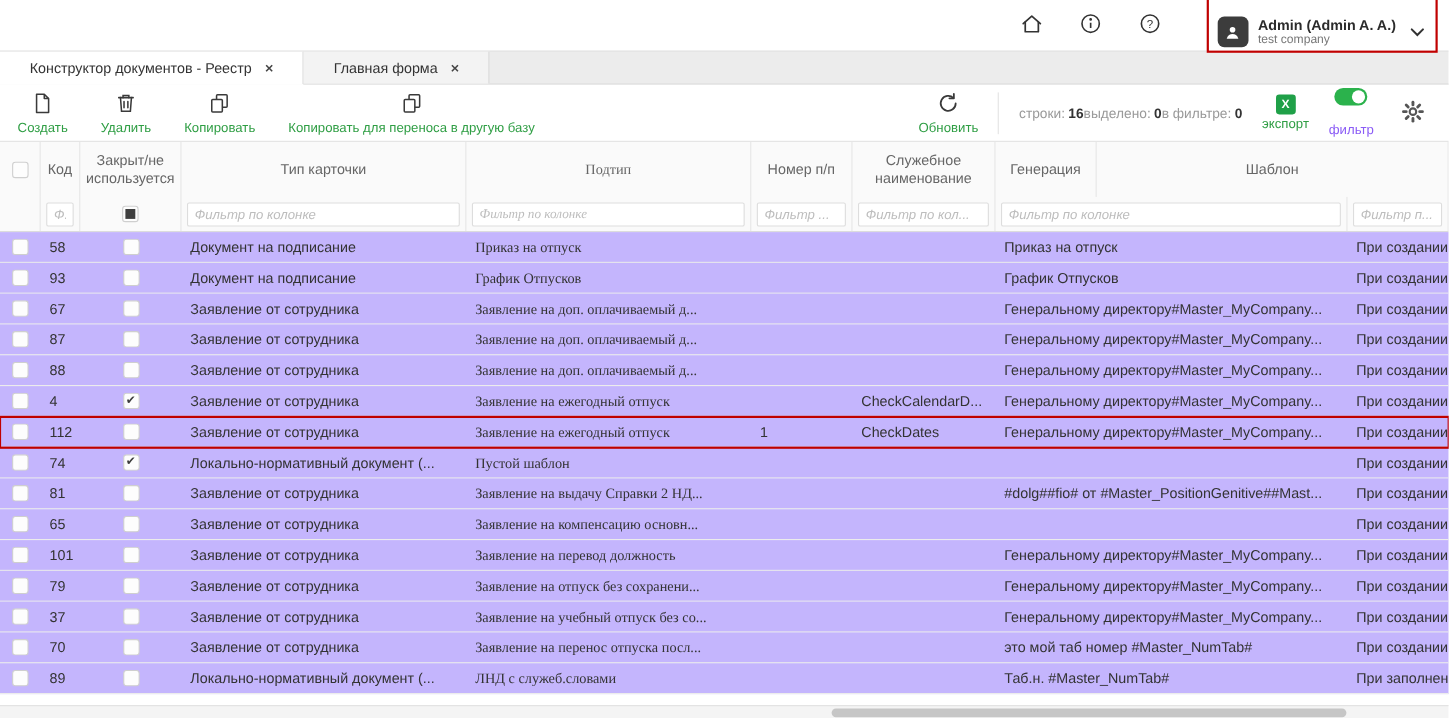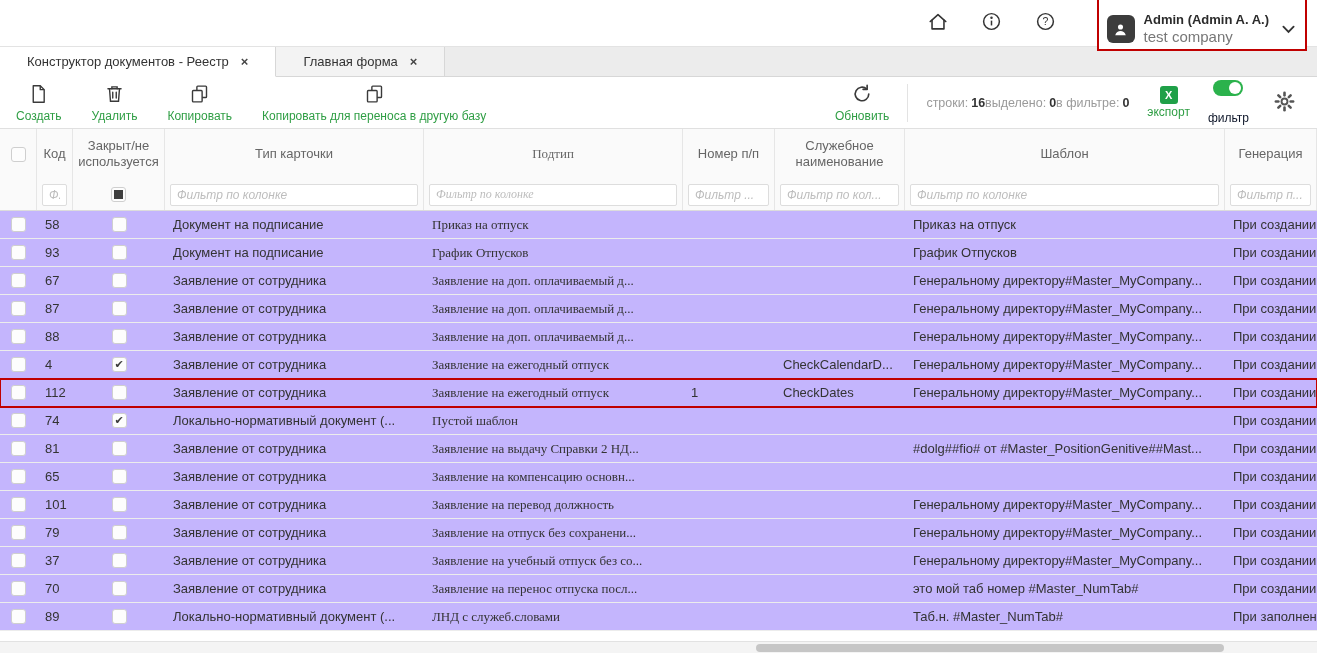--- a/index.html
+++ b/index.html
@@ -10,21 +10,21 @@
   
   .topbar { height:46px; display:flex; align-items:center; justify-content:flex-end;
     padding:0 10px; background:#fff; }
   .icon-btn { width:54px; height:40px; display:flex; align-items:center; justify-content:center; cursor:pointer; }
   .user-box { display:flex; align-items:center; gap:9px; border:2px solid #c00000;
     padding:15px 10px 3px 8px; margin-left:24px; min-width:205px; cursor:pointer; background:#fff; }
   .avatar { width:28px; height:28px; border-radius:6px; background:#3c3c3c;
     display:flex; align-items:center; justify-content:center; flex:none; }
   .user-meta { line-height:1.2; flex:1; }
   .user-name { font-weight:bold; font-size:13px; color:#2b2b2b; }
-  .user-company { font-size:15px; color:#777; }
+  .user-company { font-size:11px; color:#777; }
   .chevron { margin-left:4px; display:flex; align-items:center; }
 
   
   .tabbar { height:31px; background:#ececec; border-top:1px solid #e3e3e3;
     border-bottom:1px solid #d7d7d7; display:flex; align-items:stretch; }
   .tab { display:flex; align-items:center; gap:12px; padding:0 27px; font-size:13px;
     color:#333; border-right:1px solid #d7d7d7; cursor:pointer; background:#f3f3f3; }
   .tab.active { background:#fff; margin-bottom:-1px; border-bottom:1px solid #fff; }
   .tab-close { color:#444; font-size:13px; font-weight:bold; cursor:pointer; line-height:1; }
 
@@ -36,21 +36,21 @@
   .toolbar-right { margin-left:auto; display:flex; align-items:center; gap:18px; }
   .vdiv { width:1px; height:38px; background:#e3e3e3; }
   .stats { display:flex; align-items:center; font-size:12.5px; }
   .stat .k { color:#9a9a9a; }
   .stat .v { color:#333; font-weight:bold; margin-left:3px; }
   .excel-icon { width:18px; height:18px; background:#1fa048; border-radius:3px; color:#fff;
     font-weight:bold; font-size:11px; display:flex; align-items:center; justify-content:center; }
   .filter-group { display:flex; flex-direction:column; align-items:center; gap:3px; cursor:pointer; }
   .toggle { width:30px; height:16px; border-radius:8px; background:#2bb24c; position:relative; }
   .toggle .knob { position:absolute; right:2px; top:2px; width:12px; height:12px; border-radius:50%; background:#fff; }
-  .filter-group .flbl { font-size:12px; color:#0f172a;margin-top:12px; }
+  .filter-group .flbl { font-size:12px; color:#8b5cf6;margin-top:12px; }
   .gear-btn { cursor:pointer; display:flex; align-items:center; justify-content:center; width:34px; }
 
   
   .w-check    { width:37px;  flex:none; display:flex; justify-content:center; }
   .w-code     { width:36px;  flex:none; }
   .w-closed   { width:92px;  flex:none; display:flex; justify-content:center; }
   .w-type     { width:259px; flex:none; }
   .w-subtype  { width:259px; flex:none;font-family:Liberation Serif, serif; }
   .w-num      { width:92px;  flex:none; }
   .w-service  { width:130px; flex:none; }
@@ -242,22 +242,22 @@
   <div class="titles">
     <div class="hcell w-check">
       <span class="cb"></span>
     </div>
     <div class="hcell w-code">Код</div>
     <div class="hcell w-closed">Закрыт/не используется</div>
     <div class="hcell w-type">Тип карточки</div>
     <div class="hcell w-subtype">Подтип</div>
     <div class="hcell w-num">Номер п/п</div>
     <div class="hcell w-service">Служебное наименование</div>
+    <div class="hcell w-gen">Генерация</div>
     <div class="hcell w-template">Шаблон</div>
-    <div class="hcell w-gen">Генерация</div>
   </div>
   <div class="filters">
     <div class="fcell w-check"></div>
     <div class="fcell w-code">
       <input placeholder="Ф..." style="">
     </div>
     <div class="fcell w-closed">
       <span class="cb indet"></span>
     </div>
     <div class="fcell w-type">

